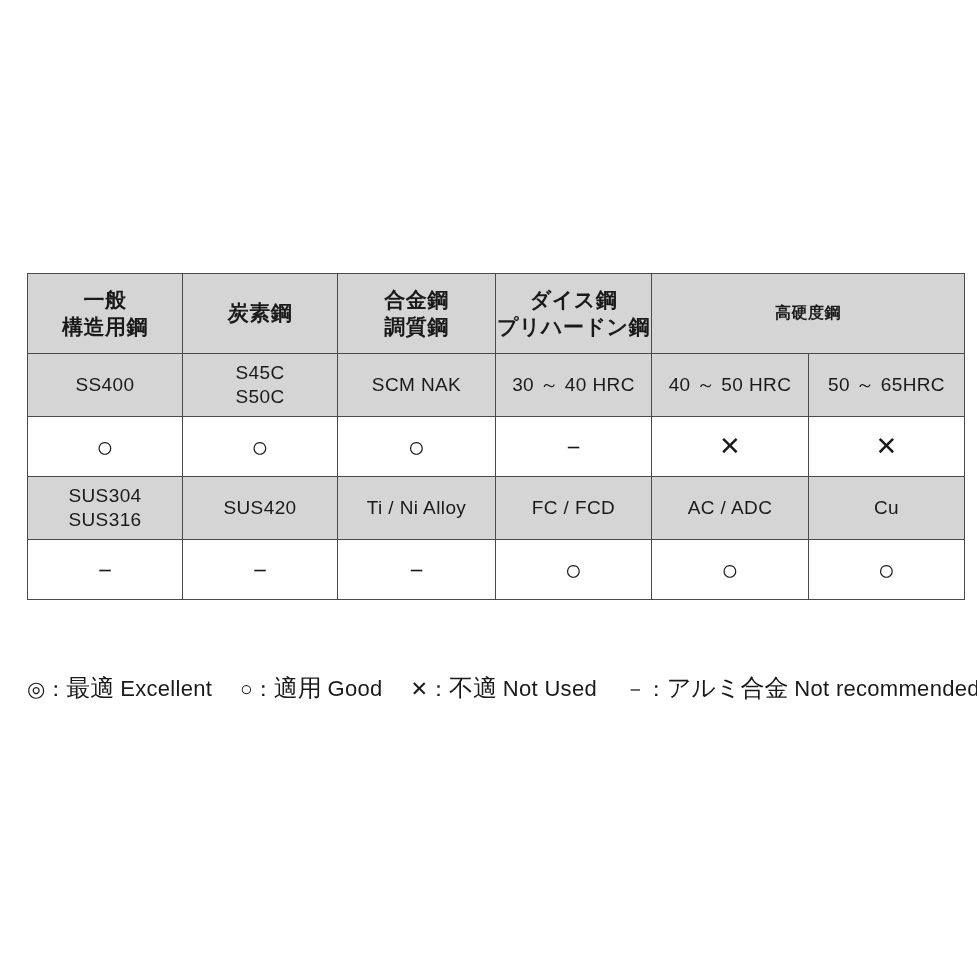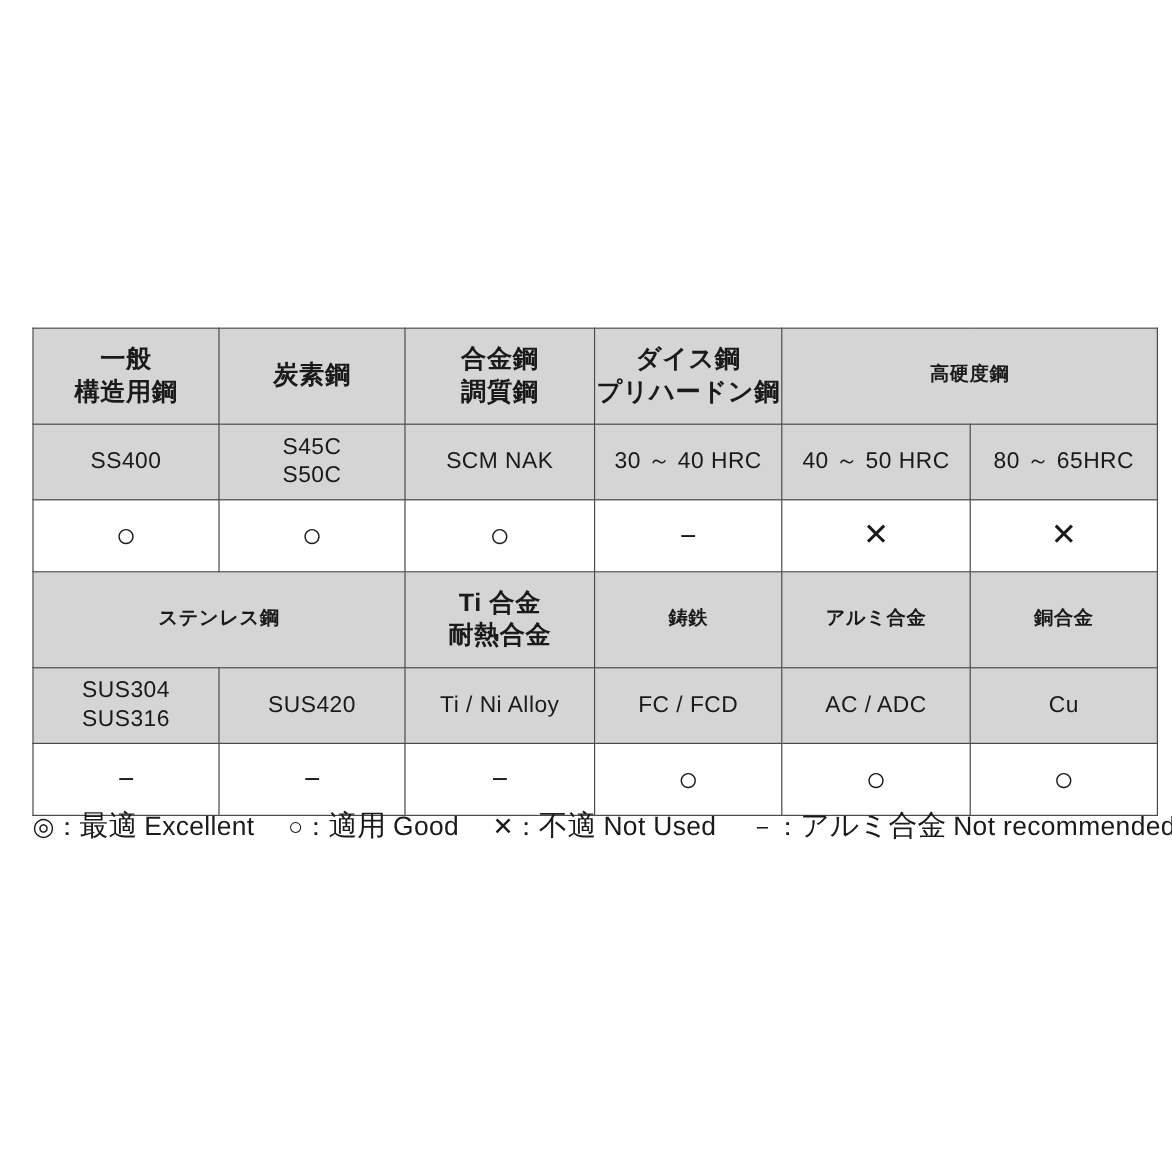--- a/index.html
+++ b/index.html
@@ -177,62 +177,34 @@
             <span>30 ～ 40 HRC</span>
           </div>
         </td>
         <td>
           <div class="two-line">
             <span>40 ～ 50 HRC</span>
           </div>
         </td>
         <td>
           <div class="two-line">
-            <span>80 ～ 65HRC</span>
+            <span>50 ～ 65HRC</span>
           </div>
         </td>
       </tr>
 
       <tr class="mark-row">
         <td><span class="mark circle">○</span></td>
         <td><span class="mark circle">○</span></td>
         <td><span class="mark circle">○</span></td>
         <td><span class="mark dash">－</span></td>
         <td><span class="mark cross">✕</span></td>
         <td><span class="mark cross">✕</span></td>
       </tr>
 
-      <tr class="head-row">
-        <td class="big" colspan="2">
-          <div class="two-line">
-            <span>ステンレス鋼</span>
-          </div>
-        </td>
-        <td>
-          <div class="two-line">
-            <span>Ti 合金</span>
-            <span>耐熱合金</span>
-          </div>
-        </td>
-        <td class="big">
-          <div class="two-line">
-            <span>鋳鉄</span>
-          </div>
-        </td>
-        <td class="big">
-          <div class="two-line">
-            <span>アルミ合金</span>
-          </div>
-        </td>
-        <td class="big">
-          <div class="two-line">
-            <span>銅合金</span>
-          </div>
-        </td>
-      </tr>
 
       <tr class="grade-row">
         <td>
           <div class="two-line">
             <span>SUS304</span>
             <span>SUS316</span>
           </div>
         </td>
         <td>
           <div class="two-line">

